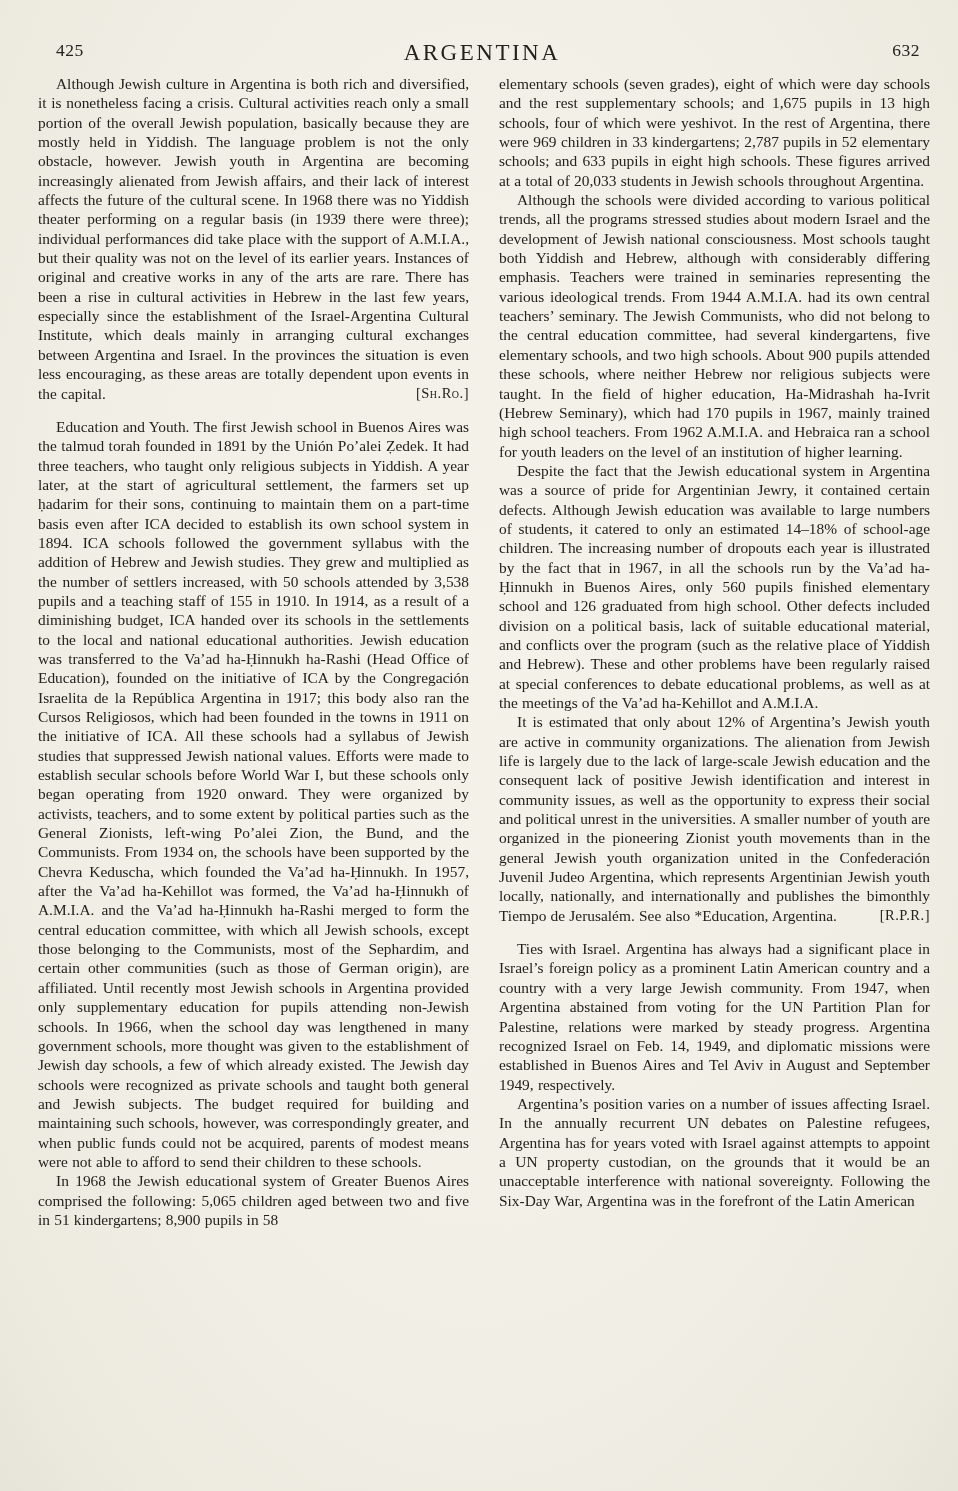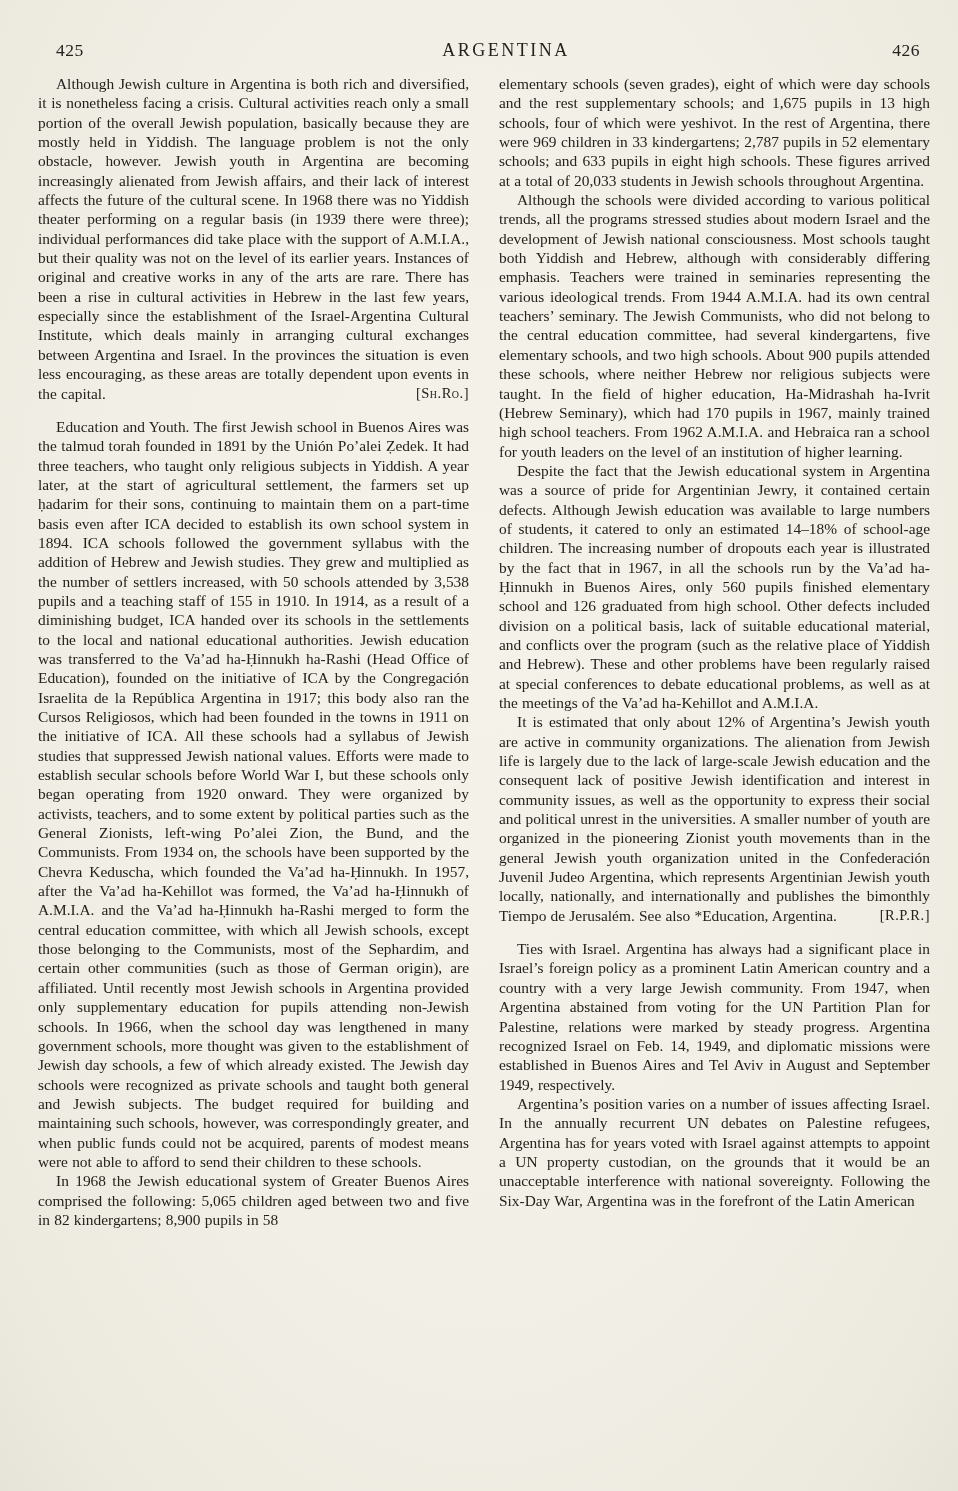--- a/index.html
+++ b/index.html
@@ -21,23 +21,22 @@
   }
   .pagenum {
     position: absolute; top: 0;
     font-size: 17.5px; letter-spacing: 0.5px;
   }
   .pagenum.left { left: 16px; }
   .pagenum.right { right: 4px; }
   .page-title {
     position: absolute; left: 50%; top: 0;
     transform: translateX(-50%);
-    font-size: 18px; letter-spacing: 2.5px;
+    font-size: 23px; letter-spacing: 2.5px;
     white-space: nowrap;
-    margin-left: 24px;
   }
   .columns {
     position: absolute;
     top: 74px; left: 38px;
     width: 887px;
     display: flex;
     gap: 30px;
   }
   .col {
     width: 431px;
@@ -63,27 +62,27 @@
   }
   .signature.smallcaps { font-variant: small-caps; }
 </style>
 </head>
 <body>
 
 <div class="page">
   <div class="header">
     <span class="pagenum left">425</span>
     <span class="page-title">ARGENTINA</span>
-    <span class="pagenum right">426</span>
+    <span class="pagenum right">632</span>
   </div>
   <div class="columns">
     <div class="col" id="col-left">
         <p class="para indent"><span>Although Jewish culture in Argentina is both rich and diversified, it is nonetheless facing a crisis. Cultural activities reach only a small portion of the overall Jewish population, basically because they are mostly held in Yiddish. The language problem is not the only obstacle, however. Jewish youth in Argentina are becoming increasingly alienated from Jewish affairs, and their lack of interest affects the future of the cultural scene. In 1968 there was no Yiddish theater performing on a regular basis (in 1939 there were three); individual performances did take place with the support of A.M.I.A., but their quality was not on the level of its earlier years. Instances of original and creative works in any of the arts are rare. There has been a rise in cultural activities in Hebrew in the last few years, especially since the establishment of the Israel-Argentina Cultural Institute, which deals mainly in arranging cultural exchanges between Argentina and Israel. In the provinces the situation is even less encouraging, as these areas are totally dependent upon events in the capital.</span><span class="signature smallcaps">[Sh.Ro.]</span></p>
         <p class="para indent space-before"><span class="run-bold">Education and Youth. </span><span>The first Jewish school in Buenos Aires was the </span><span class="run-italic">talmud torah</span><span> founded in 1891 by the Unión Po’alei Ẓedek. It had three teachers, who taught only religious subjects in Yiddish. A year later, at the start of agricultural settlement, the farmers set up </span><span class="run-italic">ḥadarim</span><span> for their sons, continuing to maintain them on a part-time basis even after ICA decided to establish its own school system in 1894. ICA schools followed the government syllabus with the addition of Hebrew and Jewish studies. They grew and multiplied as the number of settlers increased, with 50 schools attended by 3,538 pupils and a teaching staff of 155 in 1910. In 1914, as a result of a diminishing budget, ICA handed over its schools in the settlements to the local and national educational authorities. Jewish education was transferred to the Va’ad ha-Ḥinnukh ha-Rashi (Head Office of Education), founded on the initiative of ICA by the Congregación Israelita de la República Argentina in 1917; this body also ran the Cursos Religiosos, which had been founded in the towns in 1911 on the initiative of ICA. All these schools had a syllabus of Jewish studies that suppressed Jewish national values. Efforts were made to establish secular schools before World War I, but these schools only began operating from 1920 onward. They were organized by activists, teachers, and to some extent by political parties such as the General Zionists, left-wing Po’alei Zion, the Bund, and the Communists. From 1934 on, the schools have been supported by the Chevra Keduscha, which founded the Va’ad ha-Ḥinnukh. In 1957, after the Va’ad ha-Kehillot was formed, the Va’ad ha-Ḥinnukh of A.M.I.A. and the Va’ad ha-Ḥinnukh ha-Rashi merged to form the central education committee, with which all Jewish schools, except those belonging to the Communists, most of the Sephardim, and certain other communities (such as those of German origin), are affiliated. Until recently most Jewish schools in Argentina provided only supplementary education for pupils attending non-Jewish schools. In 1966, when the school day was lengthened in many government schools, more thought was given to the establishment of Jewish day schools, a few of which already existed. The Jewish day schools were recognized as private schools and taught both general and Jewish subjects. The budget required for building and maintaining such schools, however, was correspondingly greater, and when public funds could not be acquired, parents of modest means were not able to afford to send their children to these schools.</span></p>
-        <p class="para indent"><span>In 1968 the Jewish educational system of Greater Buenos Aires comprised the following: 5,065 children aged between two and five in 82 kindergartens; 8,900 pupils in 58</span></p>
+        <p class="para indent"><span>In 1968 the Jewish educational system of Greater Buenos Aires comprised the following: 5,065 children aged between two and five in 51 kindergartens; 8,900 pupils in 58</span></p>
       </div>
     <div class="col" id="col-right">
         <p class="para"><span>elementary schools (seven grades), eight of which were day schools and the rest supplementary schools; and 1,675 pupils in 13 high schools, four of which were yeshivot. In the rest of Argentina, there were 969 children in 33 kindergartens; 2,787 pupils in 52 elementary schools; and 633 pupils in eight high schools. These figures arrived at a total of 20,033 students in Jewish schools throughout Argentina.</span></p>
         <p class="para indent"><span>Although the schools were divided according to various political trends, all the programs stressed studies about modern Israel and the development of Jewish national consciousness. Most schools taught both Yiddish and Hebrew, although with considerably differing emphasis. Teachers were trained in seminaries representing the various ideological trends. From 1944 A.M.I.A. had its own central teachers’ seminary. The Jewish Communists, who did not belong to the central education committee, had several kindergartens, five elementary schools, and two high schools. About 900 pupils attended these schools, where neither Hebrew nor religious subjects were taught. In the field of higher education, Ha-Midrashah ha-Ivrit (Hebrew Seminary), which had 170 pupils in 1967, mainly trained high school teachers. From 1962 A.M.I.A. and Hebraica ran a school for youth leaders on the level of an institution of higher learning.</span></p>
         <p class="para indent"><span>Despite the fact that the Jewish educational system in Argentina was a source of pride for Argentinian Jewry, it contained certain defects. Although Jewish education was available to large numbers of students, it catered to only an estimated 14–18% of school-age children. The increasing number of dropouts each year is illustrated by the fact that in 1967, in all the schools run by the Va’ad ha-Ḥinnukh in Buenos Aires, only 560 pupils finished elementary school and 126 graduated from high school. Other defects included division on a political basis, lack of suitable educational material, and conflicts over the program (such as the relative place of Yiddish and Hebrew). These and other problems have been regularly raised at special conferences to debate educational problems, as well as at the meetings of the Va’ad ha-Kehillot and A.M.I.A.</span></p>
         <p class="para indent"><span>It is estimated that only about 12% of Argentina’s Jewish youth are active in community organizations. The alienation from Jewish life is largely due to the lack of large-scale Jewish education and the consequent lack of positive Jewish identification and interest in community issues, as well as the opportunity to express their social and political unrest in the universities. A smaller number of youth are organized in the pioneering Zionist youth movements than in the general Jewish youth organization united in the Confederación Juvenil Judeo Argentina, which represents Argentinian Jewish youth locally, nationally, and internationally and publishes the bimonthly </span><span class="run-italic">Tiempo de Jerusalém</span><span>. See also *Education, Argentina.</span><span class="signature">[R.P.R.]</span></p>
         <p class="para indent space-before"><span class="run-bold">Ties with Israel. </span><span>Argentina has always had a significant place in Israel’s foreign policy as a prominent Latin American country and a country with a very large Jewish community. From 1947, when Argentina abstained from voting for the UN Partition Plan for Palestine, relations were marked by steady progress. Argentina recognized Israel on Feb. 14, 1949, and diplomatic missions were established in Buenos Aires and Tel Aviv in August and September 1949, respectively.</span></p>
         <p class="para indent"><span>Argentina’s position varies on a number of issues affecting Israel. In the annually recurrent UN debates on Palestine refugees, Argentina has for years voted with Israel against attempts to appoint a UN property custodian, on the grounds that it would be an unacceptable interference with national sovereignty. Following the Six-Day War, Argentina was in the forefront of the Latin American</span></p>
       </div>
   </div>

